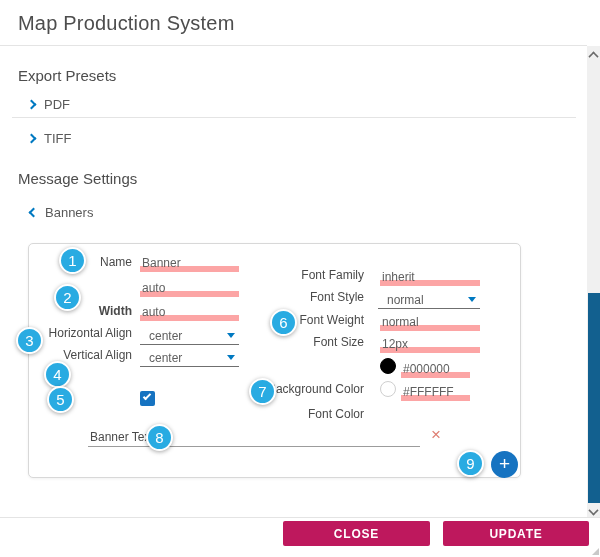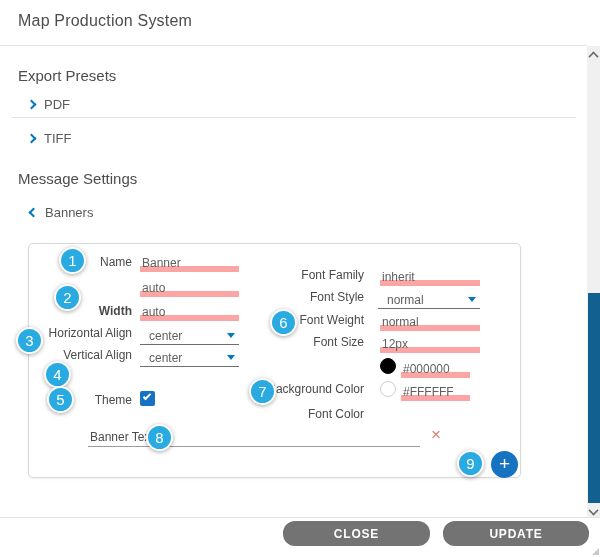--- a/index.html
+++ b/index.html
@@ -5,21 +5,21 @@
   * { margin:0; padding:0; box-sizing:border-box; }
   html,body { background:#fff; }
   #app {
     position:relative; width:600px; height:557px; background:#ffffff;
     font-family:"Liberation Sans", sans-serif; overflow:hidden;
     color:#4d4d4d;
   }
   .abs { position:absolute; }
 
   
-  .dlg-title { left:18px; top:12px; font-size:16px; color:#4d4d4d; letter-spacing:.2px; }
+  .dlg-title { left:18px; top:12px; font-size:20px; color:#4d4d4d; letter-spacing:.2px; }
   .hdr-divider { left:0; top:45px; width:587px; border-top:1px solid #e4e4e4; }
 
   
   .section-heading { font-size:15px; color:#4d4d4d; }
 
   
   .chev-r { width:7px; height:7px; border-top:2px solid #0079c1; border-right:2px solid #0079c1; transform:rotate(45deg); display:inline-block; }
   .chev-l { width:7px; height:7px; border-bottom:2px solid #0079c1; border-left:2px solid #0079c1; transform:rotate(45deg); display:inline-block; }
 
   .preset-row { left:28px; height:18px; display:flex; align-items:center; gap:9px; cursor:pointer; }
@@ -67,22 +67,22 @@
 
   
   .sb-track { left:587px; top:46px; width:13px; height:471px; background:#f0f0f0; }
   .sb-thumb { left:588px; top:293px; width:12px; height:210px; background:#12608f; cursor:pointer; }
   .sb-arrow { left:589px; width:9px; height:9px; cursor:pointer; }
   .sb-up { top:52px; border-top:2px solid #6a6a6a; border-left:2px solid #6a6a6a; transform:rotate(45deg) scale(.8); }
   .sb-down { top:506px; border-bottom:2px solid #6a6a6a; border-right:2px solid #6a6a6a; transform:rotate(45deg) scale(.8); }
 
   
   .ftr-divider { left:0; top:517px; width:600px; border-top:1px solid #e4e4e4; }
-  .btn { top:521px; height:25px; background:#737373; color:#fff; font-size:12px; font-weight:bold;
-         letter-spacing:.8px; border:none; border-radius:12px; cursor:pointer;
+  .btn { top:521px; height:25px; background:#be185d; color:#fff; font-size:12px; font-weight:bold;
+         letter-spacing:.8px; border:none; border-radius:2px; cursor:pointer;
          display:flex; align-items:center; justify-content:center; font-family:"Liberation Sans", sans-serif; }
   .btn-close { left:283px; width:147px; }
   .btn-update { left:443px; width:146px; }
 
   .resize-mark { left:592px; top:548px; width:0; height:0;
                  border-left:7px solid transparent; border-bottom:7px solid #c9c9c9; }
 </style>
 </head>
 <body>
 
@@ -132,21 +132,20 @@
     <span class="caret-down"></span>
   </div>
 
   <div class="abs fld-label" style="left:30px; top:348px; width:102px;">Vertical Align</div>
   <div class="abs ctrl u-select" style="left:140px; top:349px; width:99px;">
     <span class="val indent">center</span>
     <span class="caret-down"></span>
   </div>
 
 
-  <div class="abs fld-label" style="left:30px; top:393px; width:102px;">Theme</div>
   <div class="abs checkbox" style="left:140px; top:391px;">
     <span class="checkmark"></span>
   </div>
 
   <div class="abs fld-label" style="left:230px; top:268px; width:134px;">Font Family</div>
   <div class="abs ctrl u-input" style="left:380px; top:268px; width:100px;">
     <span class="val">inherit</span>
   </div>
 
   <div class="abs fld-label" style="left:230px; top:290px; width:134px;">Font Style</div>

